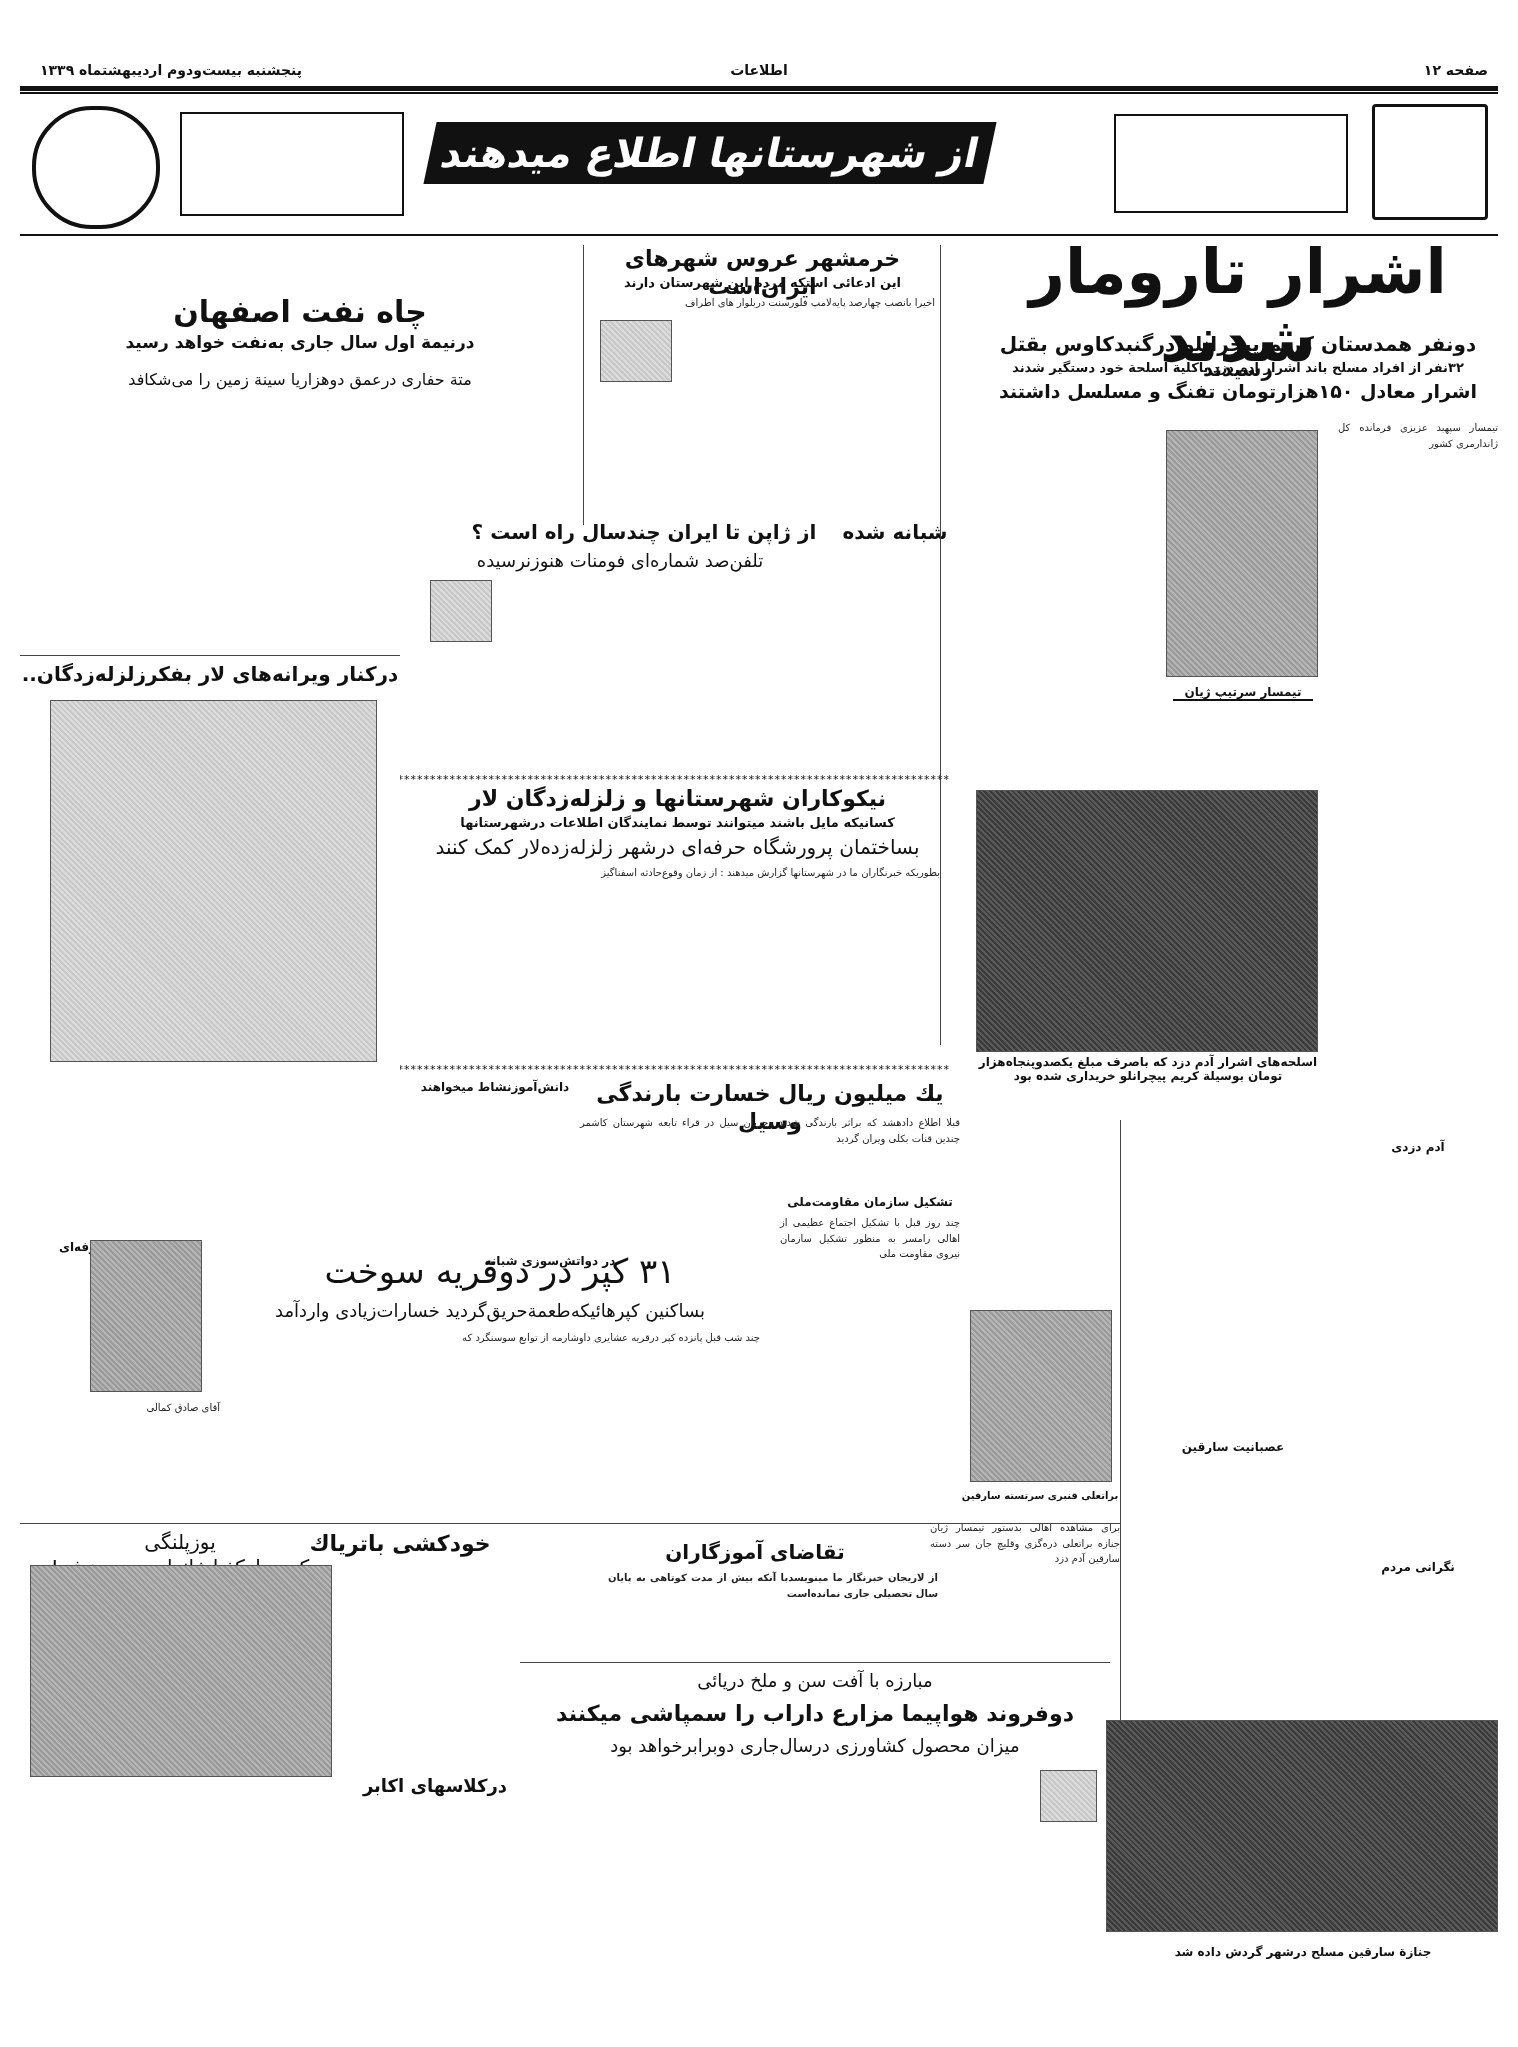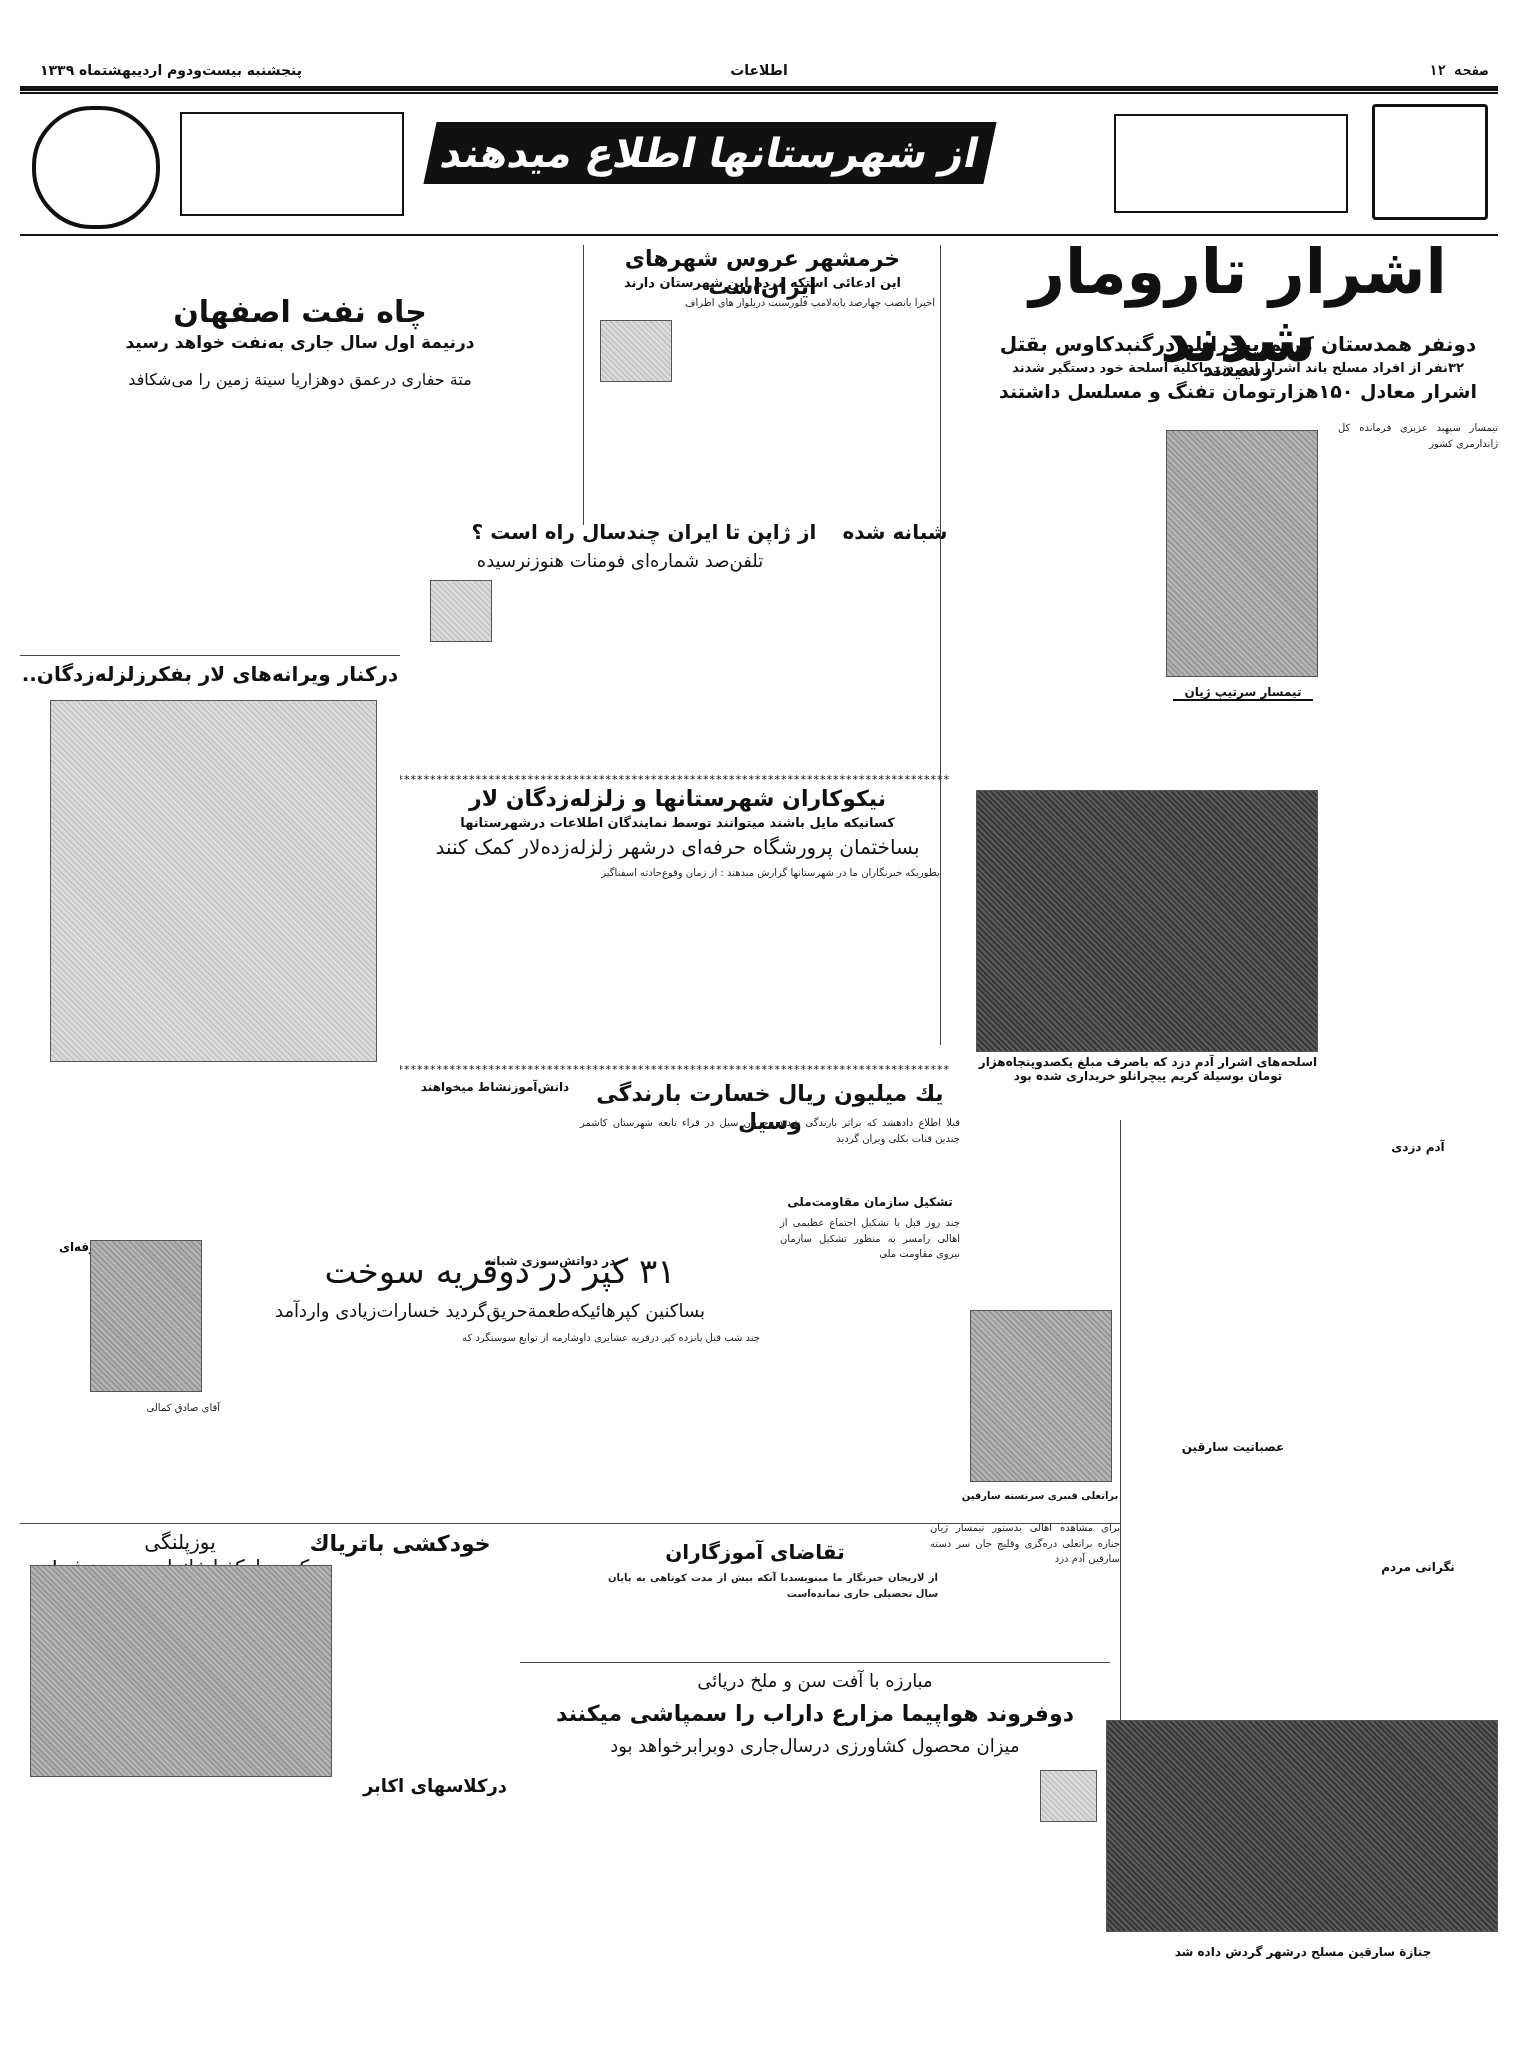--- a/index.html
+++ b/index.html
@@ -23,21 +23,21 @@
   .photo.light{background:repeating-linear-gradient(45deg,#c8c8c8 0 2px,#dcdcdc 2px 4px);}
   .caption{position:absolute;font-weight:bold;font-size:12px;text-align:center;}
   .stars{position:absolute;font-size:11px;letter-spacing:1px;overflow:hidden;white-space:nowrap;color:#111;}
   .vline{position:absolute;width:1px;background:#444;}
   .hline{position:absolute;height:1px;background:#444;}
   .underline-bar{border-bottom:2px solid #111;}
 </style>
 </head>
 <body>
 
-<div class="folio" style="right:30px;font-family:Liberation Mono, monospace;">صفحه ۱۲</div>
+<div class="folio" style="right:30px;">صفحه ۱۲</div>
 <div class="folio" style="left:0;right:0;text-align:center;">اطلاعات</div>
 <div class="folio" style="left:40px;">پنجشنبه بیست‌ودوم اردیبهشتماه ۱۳۳۹</div>
 <div class="rule" style="top:86px;"></div>
 
 <div class="banner">
   <div class="banner-art" style="right:10px;top:10px;width:110px;height:110px;border-radius:4px;"></div>
   <div class="banner-art" style="right:150px;top:20px;width:230px;height:95px;border-width:2px;"></div>
   <div class="banner-title">از شهرستانها اطلاع میدهند</div>
   <div class="banner-art" style="left:160px;top:18px;width:220px;height:100px;border-width:2px;"></div>
   <div class="banner-art" style="left:12px;top:12px;width:120px;height:115px;border-radius:60px;border-width:4px;"></div>

